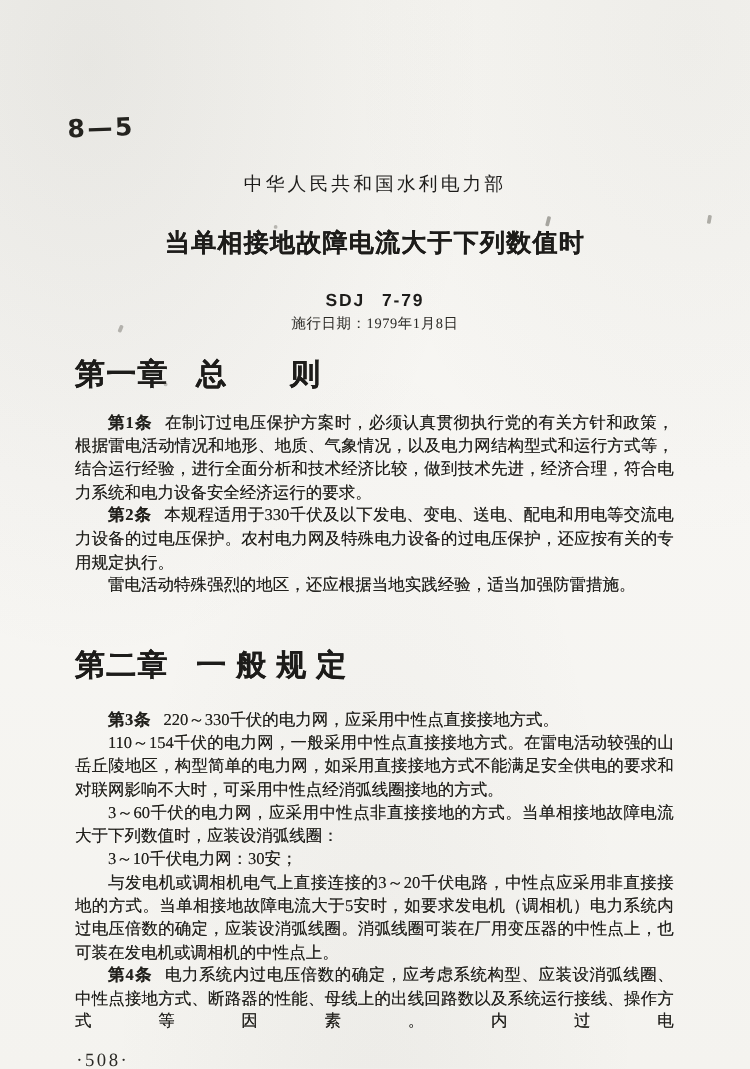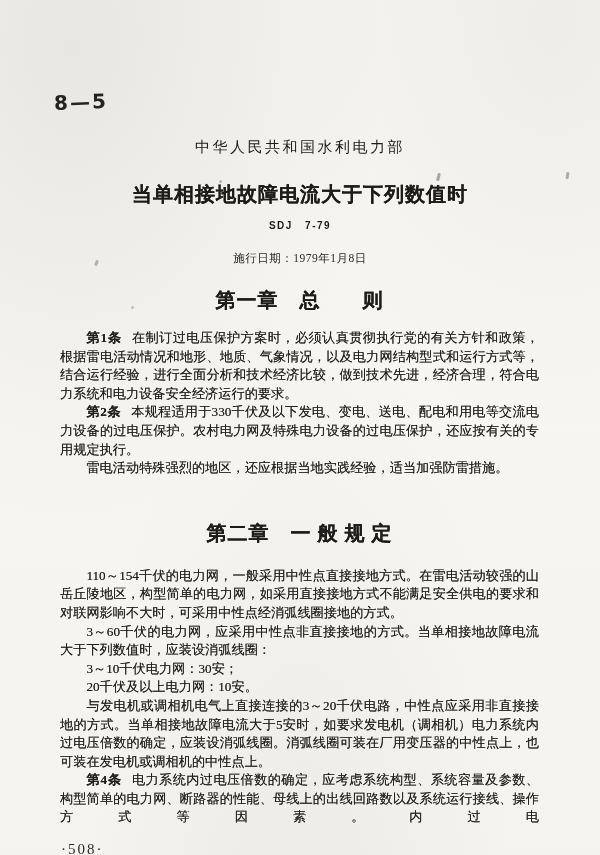--- a/index.html
+++ b/index.html
@@ -16,29 +16,29 @@
   }
   .corner-mark{
     position:absolute;left:54px;top:90px;
     font-family:"DejaVu Sans",sans-serif;font-size:20px;font-weight:700;
     letter-spacing:2px;transform:rotate(-2deg);color:#24231f;
   }
   .hdr{position:absolute;left:0;width:100%;text-align:center;}
   .ministry{top:138px;font-size:15px;font-weight:400;letter-spacing:2.5px;}
   .doc-title{top:181px;font-size:20px;font-weight:800;letter-spacing:1px;
     text-shadow:0 0 .5px #1d1c1a;}
-  .std-code{top:220px;font-size:10px;font-weight:700;letter-spacing:1.5px;word-spacing:8px;
+  .std-code{top:232px;font-size:14px;font-weight:700;letter-spacing:1.5px;word-spacing:8px;
     font-family:"Liberation Sans","DejaVu Sans",sans-serif;}
   .eff-date{top:251px;font-size:11.5px;font-weight:500;letter-spacing:.5px;color:#2a2925;}
   .content{
     position:absolute;left:60px;top:288px;width:479px;
     font-size:13.2px;line-height:18.6px;
   }
   .chapter-heading{
-    margin:0 0 17px 0;text-align:center;font-size:20px;font-weight:800;
+    margin:0 0 17px 0;text-align:left;font-size:24px;font-weight:800;
     line-height:24px;letter-spacing:1px;text-shadow:0 0 .4px #1d1c1a;
   }
   .chapter-heading .chapter-title{margin-left:15px;}
   .chapter-heading.second{margin-top:43px;margin-bottom:22px;}
   .para{
     margin:0;text-indent:2em;text-align:justify;color:#21201c;
     text-shadow:0 0 .35px rgba(30,29,26,.65);
   }
   .para.cutoff{text-align-last:justify;}
   .article-label{font-weight:700;margin-right:.75em;letter-spacing:.5px;}
@@ -87,43 +87,43 @@
 
     <p class="para">
       <span>雷电活动特殊强烈的地区，还应根据当地实践经验，适当加强防雷措施。</span>
     </p>
 
     <h2 class="chapter-heading second">
       <span class="chapter-number">第二章</span>
       <span class="chapter-title">一 般 规 定</span>
     </h2>
 
+    <p class="para">
+      <span class="article-label">第3条</span><span>220～330千伏的电力网，应采用中性点直接接地方式。</span>
+    </p>
 
     <p class="para">
       <span>110～154千伏的电力网，一般采用中性点直接接地方式。在雷电活动较强的山岳丘陵地区，构型简单的电力网，如采用直接接地方式不能满足安全供电的要求和对联网影响不大时，可采用中性点经消弧线圈接地的方式。</span>
     </p>
 
     <p class="para">
       <span>3～60千伏的电力网，应采用中性点非直接接地的方式。当单相接地故障电流大于下列数值时，应装设消弧线圈：</span>
     </p>
 
     <p class="para">
       <span>3～10千伏电力网：30安；</span>
     </p>
 
-    <p class="para">
-      <span>20千伏及以上电力网：10安。</span>
-    </p>
 
     <p class="para">
       <span>与发电机或调相机电气上直接连接的3～20千伏电路，中性点应采用非直接接地的方式。当单相接地故障电流大于5安时，如要求发电机（调相机）电力系统内过电压倍数的确定，应装设消弧线圈。消弧线圈可装在厂用变压器的中性点上，也可装在发电机或调相机的中性点上。</span>
     </p>
 
     <p class="para cutoff">
-      <span class="article-label">第4条</span><span>电力系统内过电压倍数的确定，应考虑系统构型、系统容量及参数、构型简单的电力网、断路器的性能、母线上的出线回路数以及系统运行接线、操作方式等因素。内过电</span>
+      <span class="article-label">第4条</span><span>电力系统内过电压倍数的确定，应考虑系统构型、应装设消弧线圈、中性点接地方式、断路器的性能、母线上的出线回路数以及系统运行接线、操作方式等因素。内过电</span>
     </p>
 
   </div>
 
   <div class="page-number">·508·</div>
 
   <span class="speck s1"></span>
   <span class="speck s2"></span>
   <span class="speck s3"></span>
   <span class="speck s4"></span>

